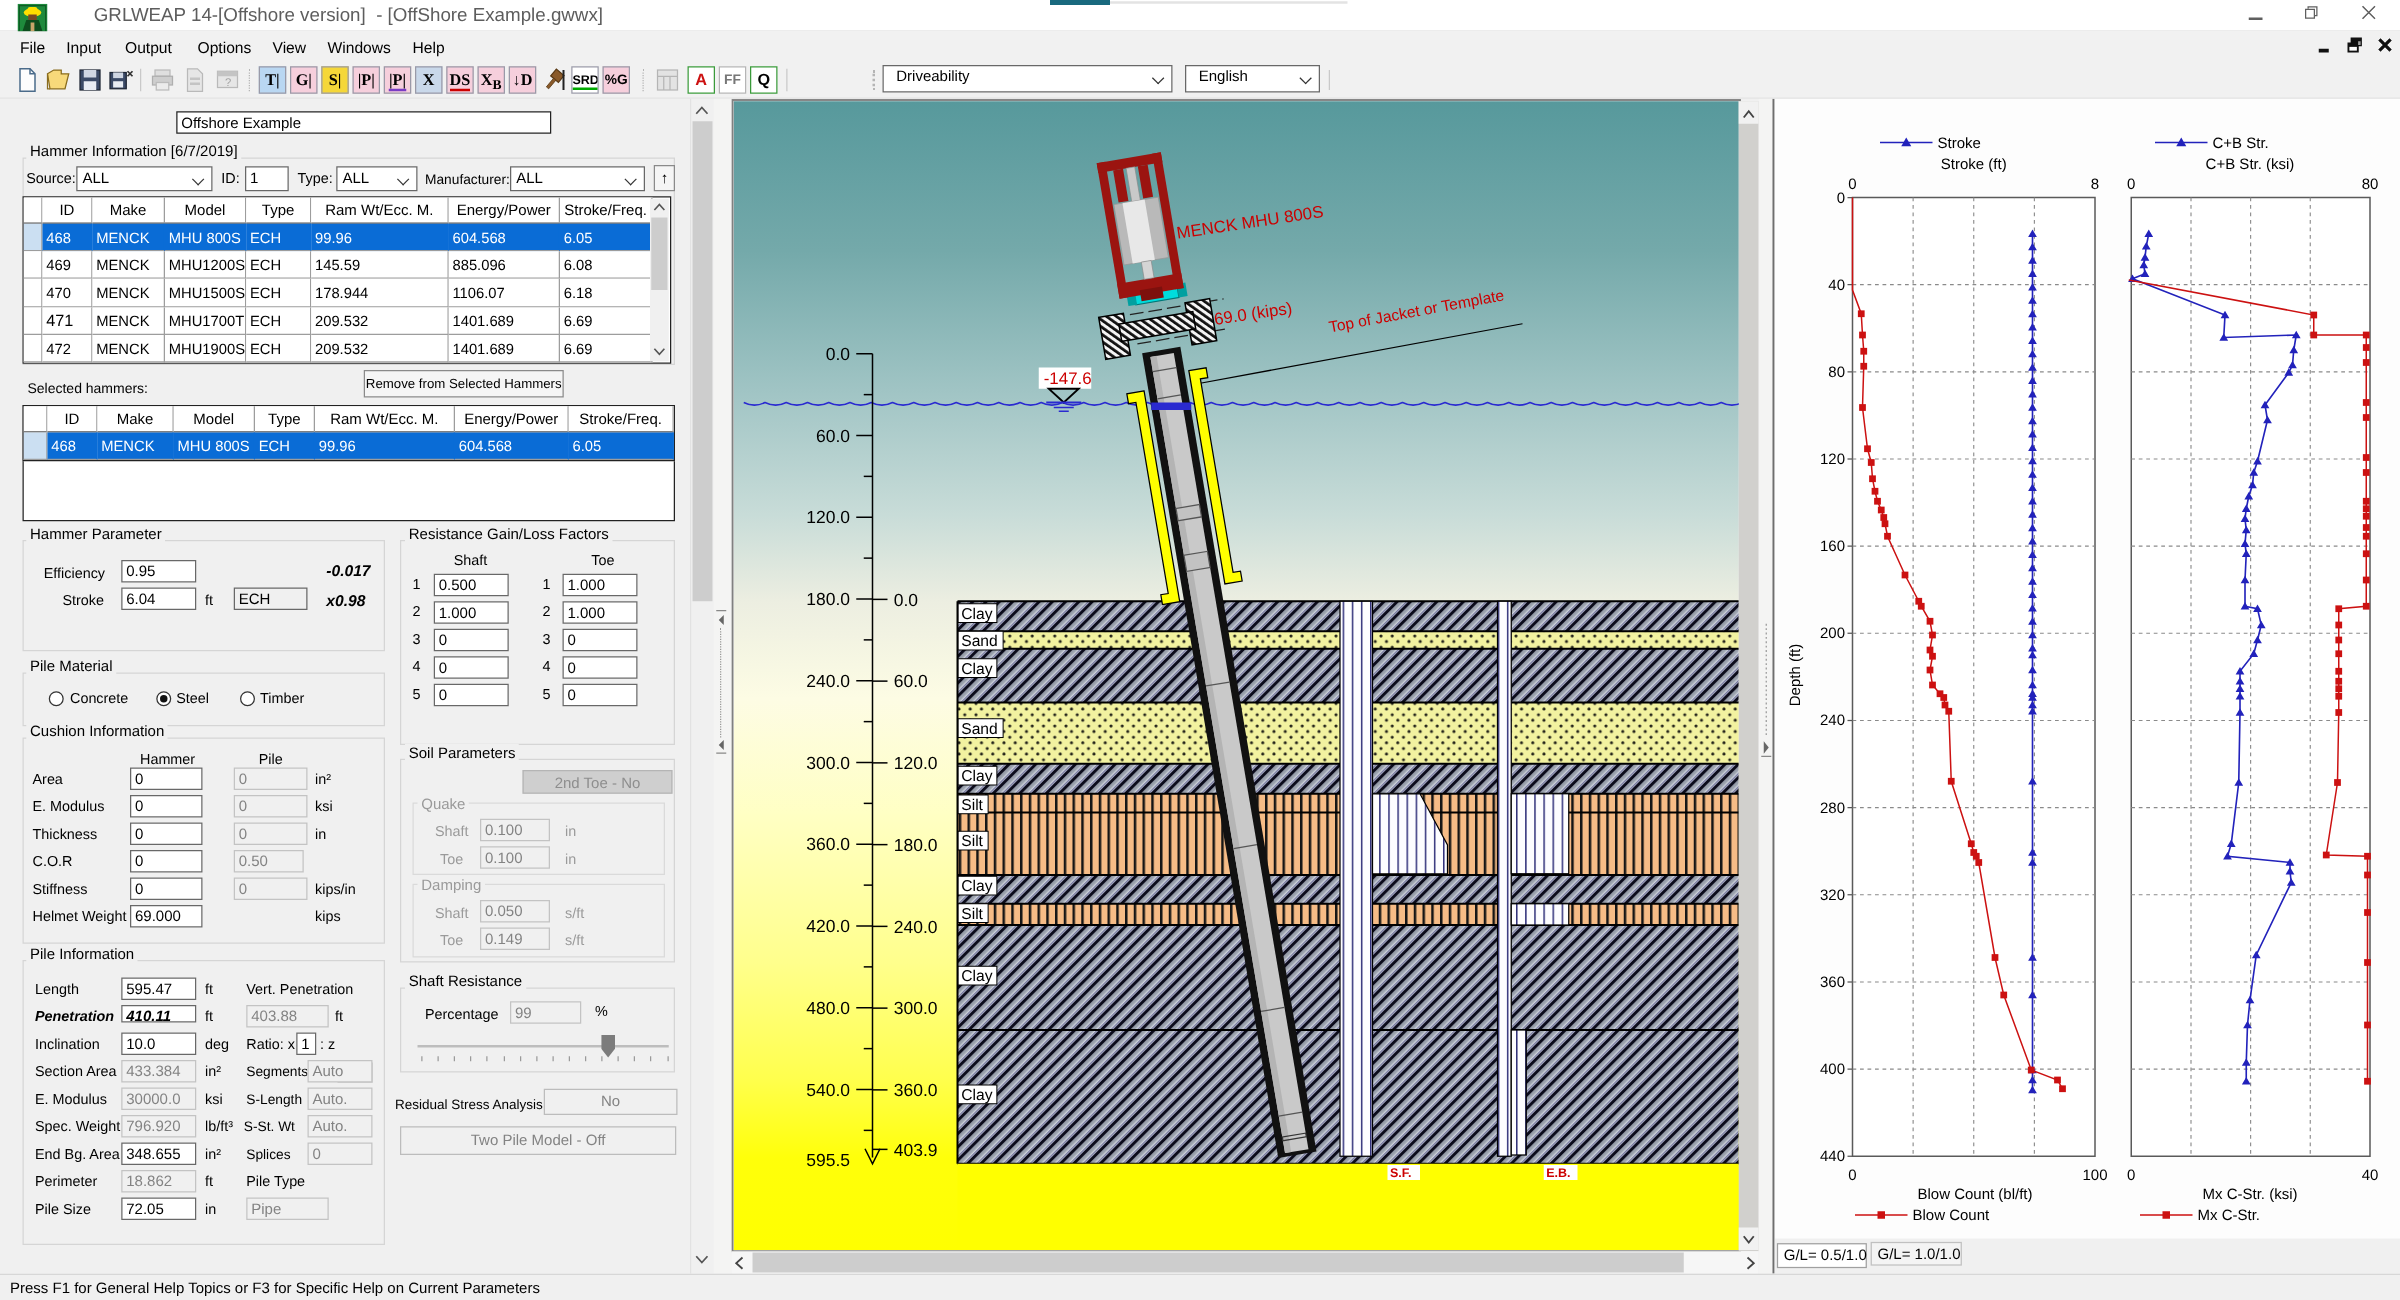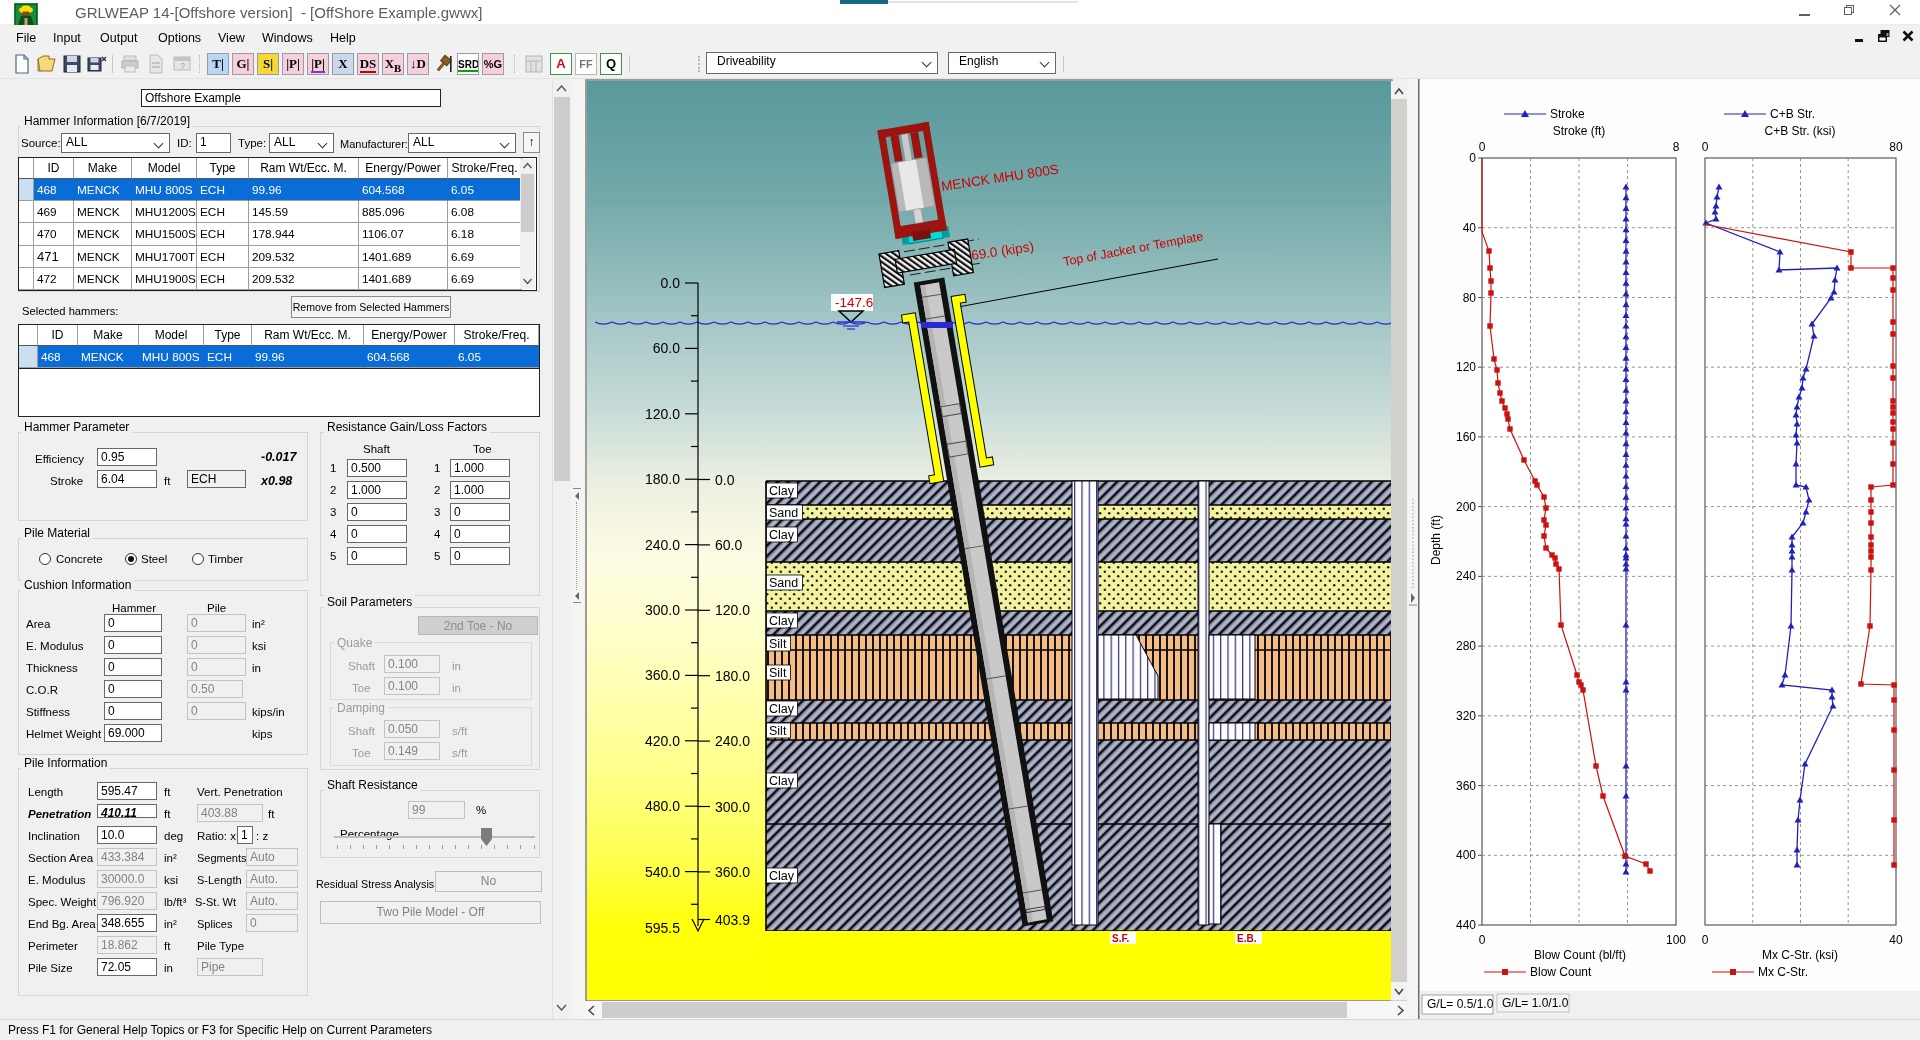--- a/index.html
+++ b/index.html
@@ -370,21 +370,21 @@
 <div class="grp" style="left:330px;top:707px;width:202px;height:59px;border-color:#dadada;"></div>
 <div class="grplbl" style="left:334px;top:701px;color:#9a9a9a;">Damping</div>
 <div class="lbl" style="left:348px;top:725px;color:#9a9a9a;">Shaft</div>
 <div class="tbg" style="left:384px;top:720px;width:56px;height:18px;">0.050</div>
 <div class="lbl" style="left:452px;top:725px;color:#9a9a9a;">s/ft</div>
 <div class="lbl" style="left:352px;top:747px;color:#9a9a9a;">Toe</div>
 <div class="tbg" style="left:384px;top:742px;width:56px;height:18px;">0.149</div>
 <div class="lbl" style="left:452px;top:747px;color:#9a9a9a;">s/ft</div>
 <div class="grp" style="left:320px;top:790px;width:220px;height:68px;"></div>
 <div class="grplbl" style="left:324px;top:778px;">Shaft Resistance</div>
-<div class="lbl" style="left:340px;top:828px;">Percentage</div>
+<div class="lbl" style="left:340px;top:806px;">Percentage</div>
 <div class="tbg" style="left:408px;top:801px;width:57px;height:18px;">99</div>
 <div class="lbl" style="left:476px;top:804px;">%</div>
 <div class="abs" style="left:334px;top:836px;width:201px;height:2px;background:#bdbdbd;"></div>
 <svg class="abs" style="left:481px;top:828px" width="11" height="19">
       <path d="M0 0 h11 v11 l-5.5 7 l-5.5 -7 z" fill="#7c7c7c"></path>
     </svg>
 <div class="abs" style="left:337.0px;top:845px;width:1px;height:4px;background:#9a9a9a;"></div>
     <div class="abs" style="left:350.1px;top:845px;width:1px;height:4px;background:#9a9a9a;"></div>
     <div class="abs" style="left:363.2px;top:845px;width:1px;height:4px;background:#9a9a9a;"></div>
     <div class="abs" style="left:376.3px;top:845px;width:1px;height:4px;background:#9a9a9a;"></div>

